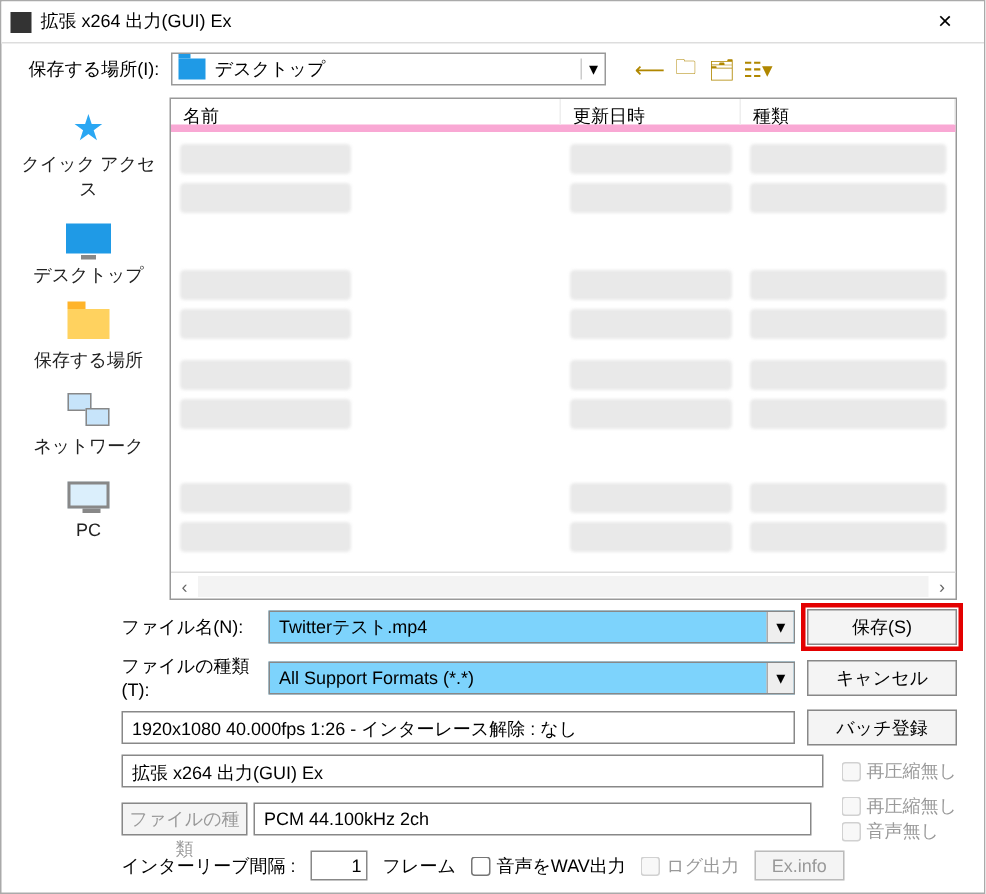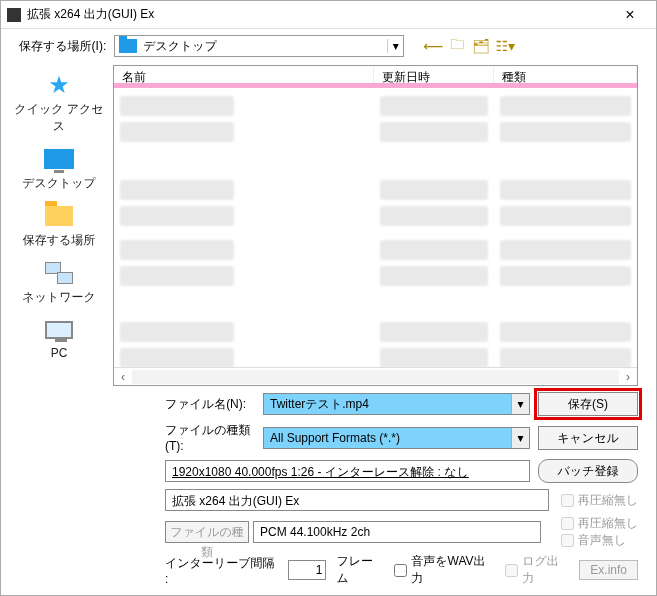--- a/index.html
+++ b/index.html
@@ -43,31 +43,31 @@
 .listbody { flex: 1; display: flex; overflow: hidden; position: relative; }
 .listcol { position: relative; }
 .listcol.n1 { width: 260px; }
 .listcol.n2 { width: 120px; }
 .listcol.n3 { flex: 1; }
 .blur { position: absolute; left:6px; right:6px; background: #e9e9e9; height: 20px; border-radius: 3px; filter: blur(1px); }
 .n1 .blur { right: 140px; }
 .scrollrow { height: 18px; display: flex; align-items: center; border-top: 1px solid #ddd; }
 .scrollrow .arr { width: 18px; text-align: center; color: #666; }
 .scrollrow .track { flex: 1; background: #f3f3f3; height: 14px; position: relative; }
-.bottom { padding: 6px 18px 8px 120px; margin-left: 44px; }
+.bottom { padding: 6px 18px 8px 80px; }
 .row { display: flex; align-items: center; gap: 8px; margin-bottom: 6px; }
 .row .lbl { width: 90px; }
 .combo { flex: 1; display: flex; border: 1px solid #888; height: 22px; background: #7dd3fc; }
 .combo input { flex:1; border:none; padding: 0 6px; outline:none; background: transparent; }
 .combo .txt { flex:1; padding: 3px 6px; }
 .combo .arrow { width: 18px; text-align: center; border-left: 1px solid #aaa; background: #eee; line-height: 20px; }
 .btn { width: 100px; height: 24px; border: 1px solid #888; background: #f4f4f4; cursor: pointer; text-align: center; line-height: 22px; }
 .btn.highlight { outline: 3px solid #e30000; outline-offset: 1px; }
-.infoline { border: 1px solid #888; background: #fff; padding: 3px 6px; height: 22px; flex: 1; text-decoration: underline; }
-.btn.sm { width: 100px; border-radius: 10px; }
+.infoline { border: 1px solid #888; background: #fff; padding: 3px 6px; height: 22px; flex: 1; }
+.btn.sm { width: 100px; }
 .codecrow { display: flex; align-items: center; gap: 4px; margin-bottom: 4px; }
 .codecrow .btn2 { width: 84px; height: 22px; border: 1px solid #888; background: #f4f4f4; text-align: center; line-height: 20px; }
 .codecrow .btn2.disabled { color: #999; }
 .codecrow .val { flex: 1; border: 1px solid #888; height: 22px; padding: 3px 6px; background: #fff; }
 .codecrow .chk { display: flex; align-items: center; gap: 4px; color: #999; margin-left: 8px; }
 .codecrow .chk input { margin:0; }
 .lastrow { display: flex; align-items: center; gap: 10px; }
 .lastrow .field { width: 38px; height: 20px; border: 1px solid #888; background: #fff; text-align: right; padding: 2px 3px; }
 .lastrow label { display:flex; align-items:center; gap:4px; }
 .lastrow .disabled { color:#999; }

